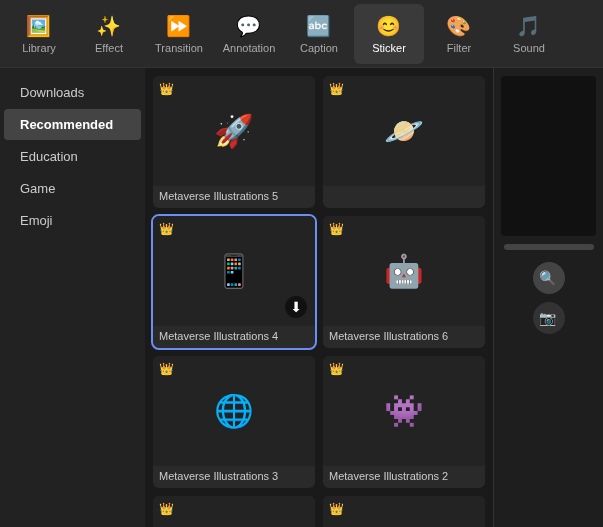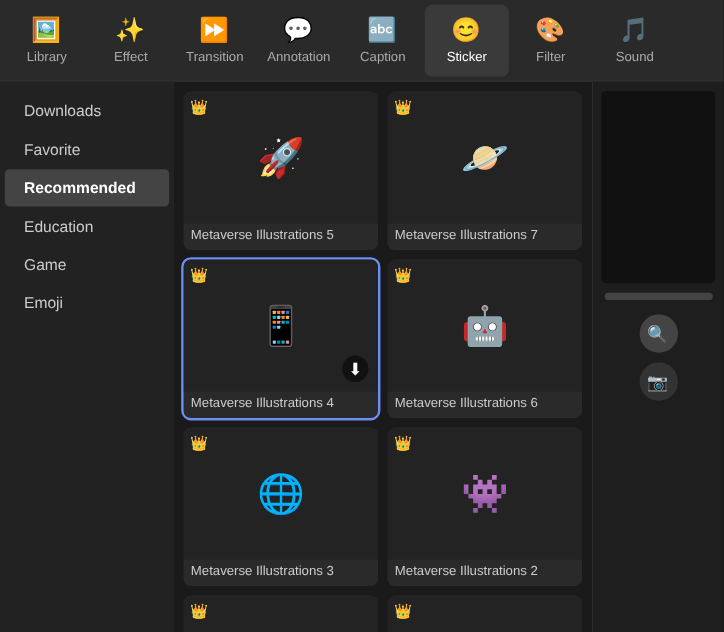--- a/index.html
+++ b/index.html
@@ -236,21 +236,20 @@
     <div class="toolbar-item">
     <span class="icon">🎵</span>
     <span>Sound</span>
   </div>
   </div>
 
 <div class="main">
   <div class="sidebar">
 
   <div class="sidebar-item">Downloads</div>
-      <div class="sidebar-item">Favorite</div>
       <div class="sidebar-item active">Recommended</div>
       <div class="sidebar-item">Education</div>
       <div class="sidebar-item">Game</div>
       <div class="sidebar-item">Emoji</div>
     </div>
   <div class="content">
     <div class="grid">
 
     <div class="grid-item">
     <div class="thumb bg-blue">
@@ -259,21 +258,20 @@
 
     </div>
     <div class="label">Metaverse Illustrations 5</div>
   </div>
         <div class="grid-item">
     <div class="thumb bg-purple">
       <span class="crown-icon">👑</span>
       <span class="sticker-art">🪐</span>
 
     </div>
-    <div class="label">Metaverse Illustrations 7</div>
   </div>
         <div class="grid-item selected">
     <div class="thumb bg-teal">
       <span class="crown-icon">👑</span>
       <span class="sticker-art">📱</span>
       <div class="download-icon">⬇</div>
     </div>
     <div class="label">Metaverse Illustrations 4</div>
   </div>
         <div class="grid-item">

